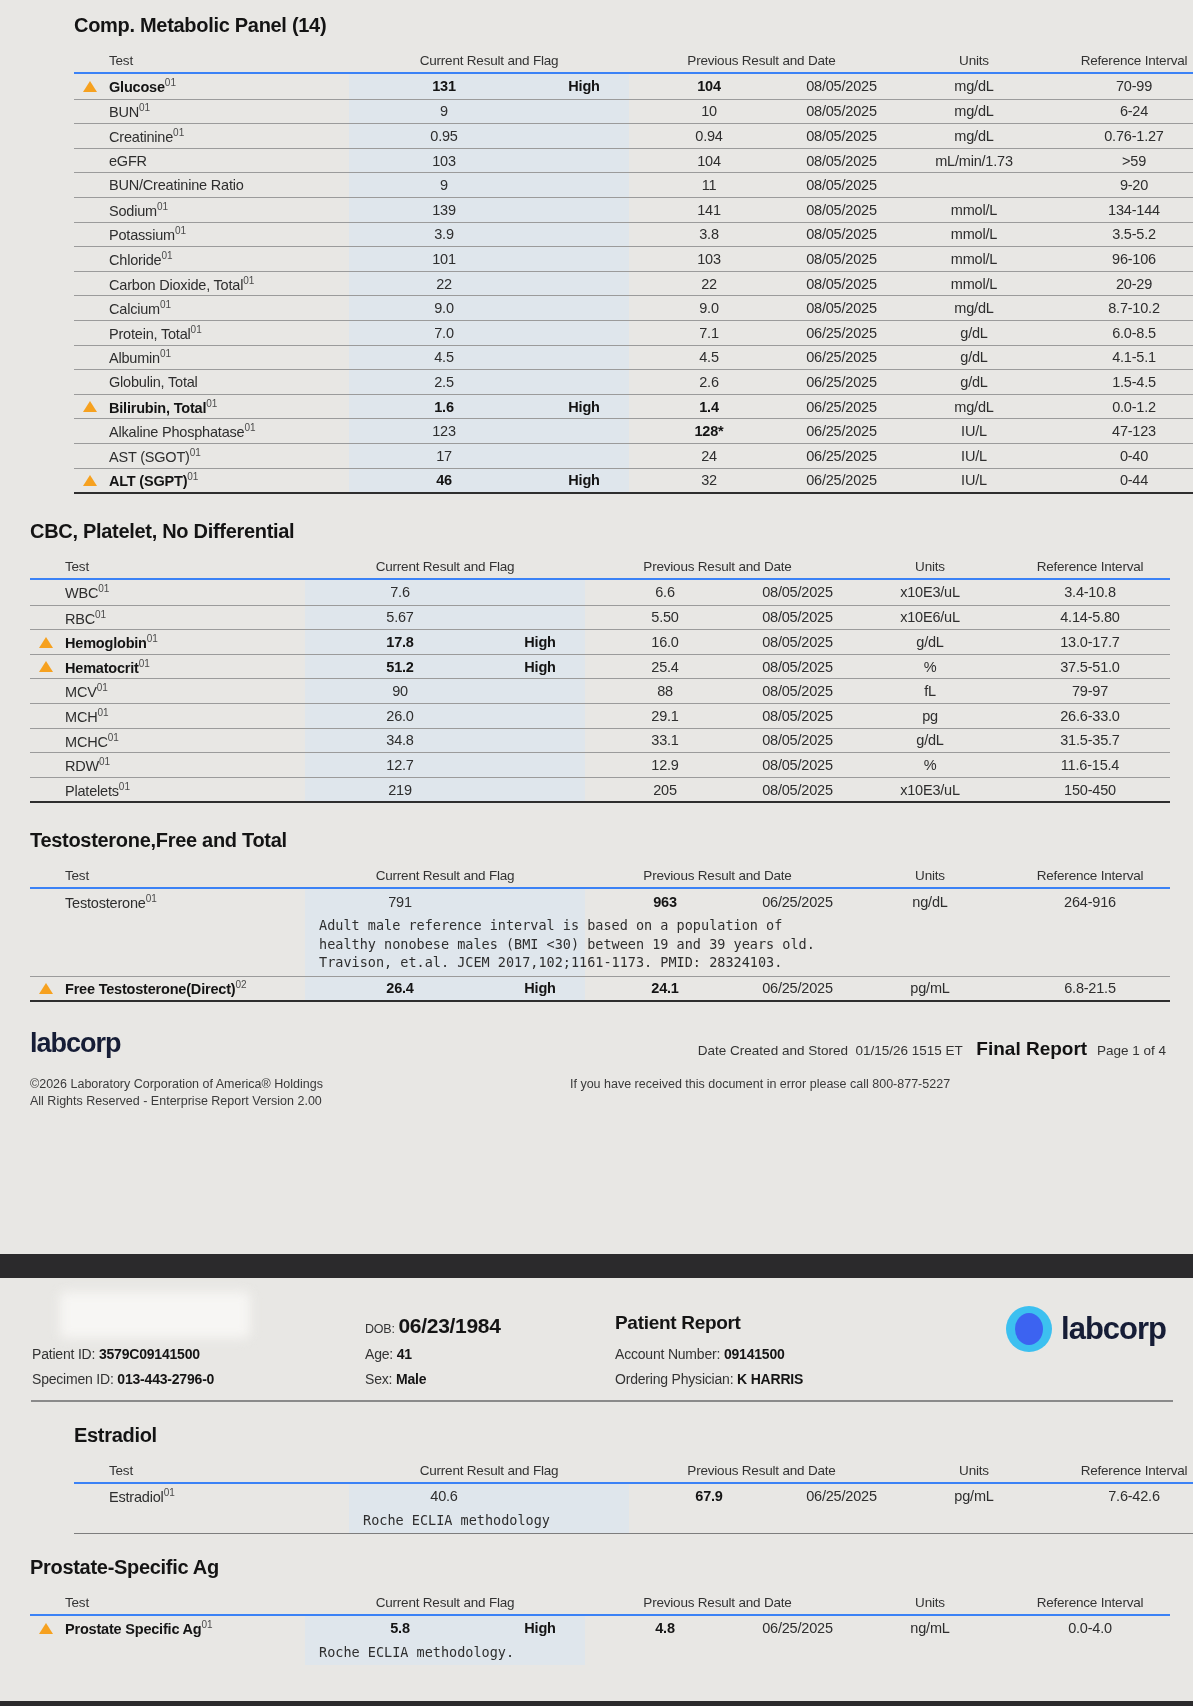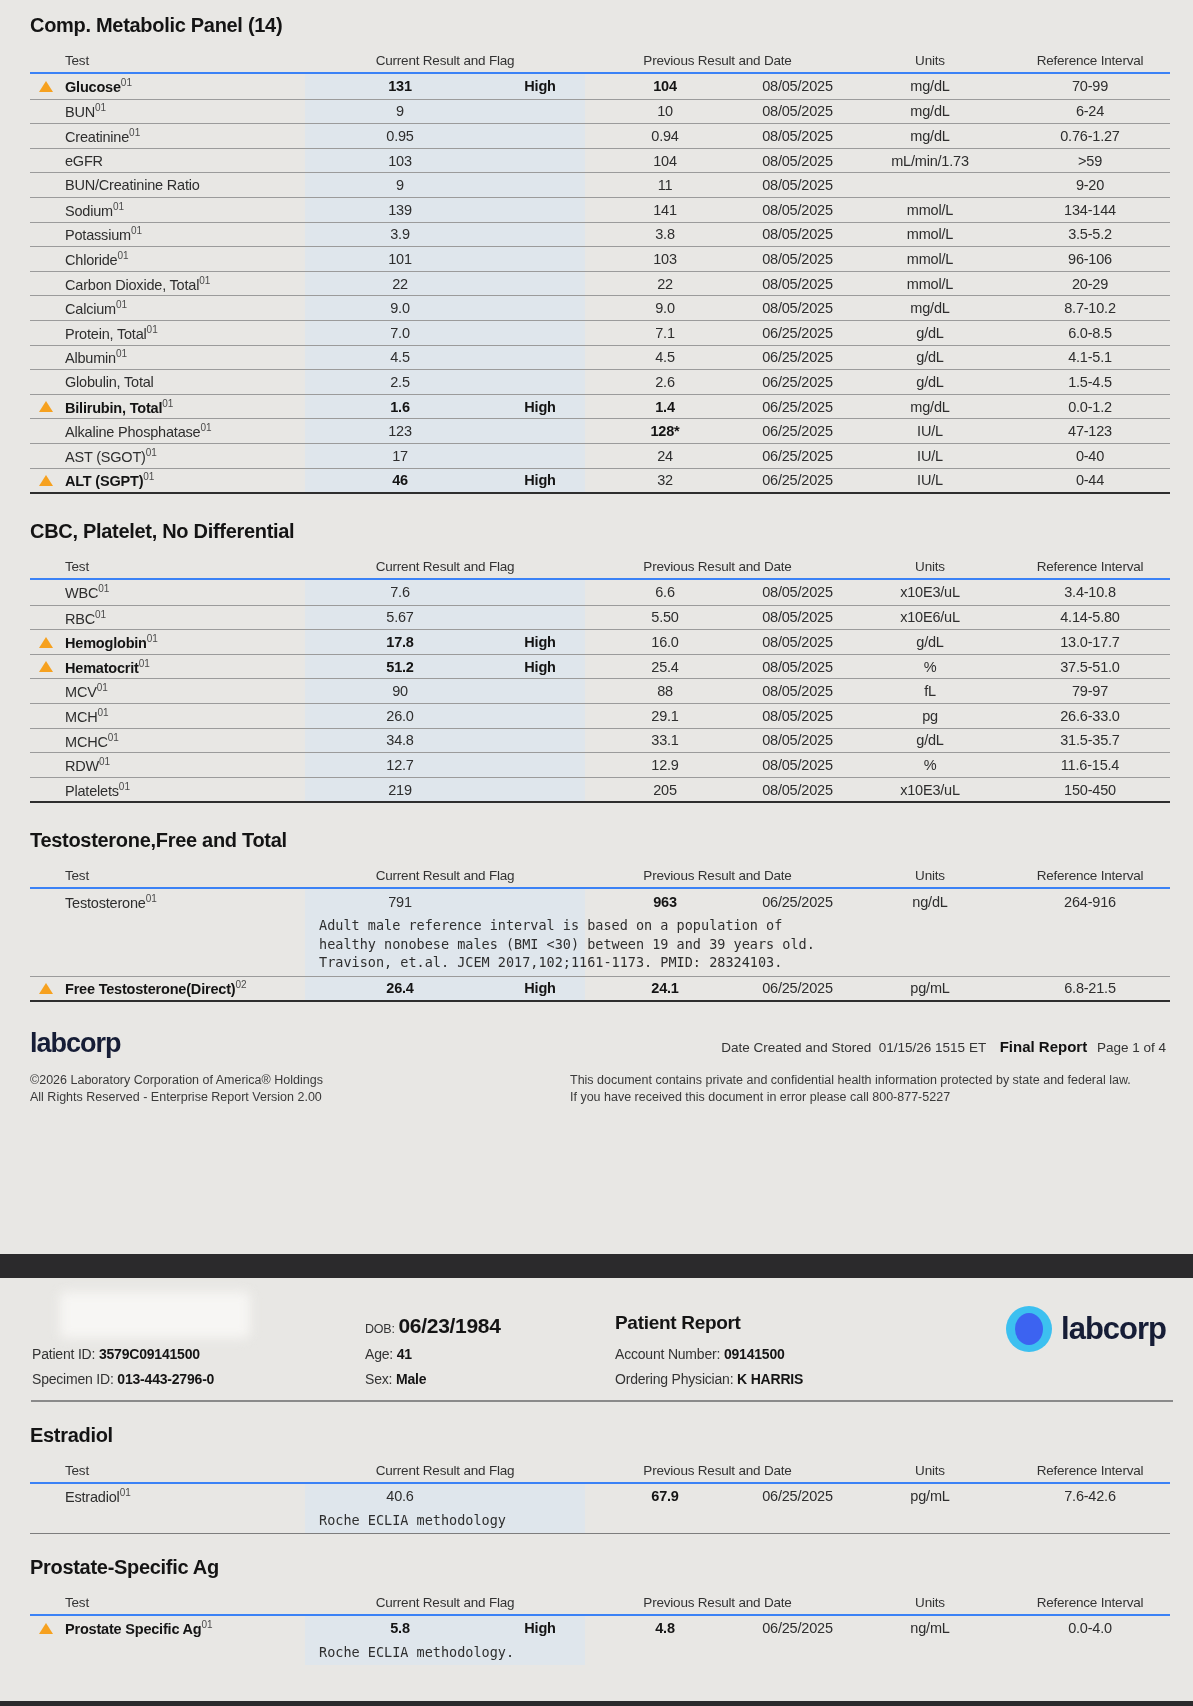--- a/index.html
+++ b/index.html
@@ -53,26 +53,26 @@
   .c-ref { grid-column: 8; text-align: center; }
   .bold { font-weight: 700; color: #141414; }
 
   .lab-note-row { padding: 2px 0 4px 0; }
   .lab-note { grid-column: 3 / 9; padding-left: 14px;
     font-family: "DejaVu Sans Mono", "Liberation Mono", monospace;
     font-size: 13.5px; line-height: 18.5px; color: #2e2e2e; white-space: pre; }
 
   .footnote { margin: 8px 23px 0 30px; font-size: 13px; color: #333; letter-spacing: -0.2px; }
   .panel { margin-top: 24px; }
-  .panel:first-child { margin-top: 0; }
+  .panel:first-child { margin-top: 0; padding-left: 44px; }
 
   .footer1 { margin: 28px 27px 0 30px; display: flex; justify-content: space-between; align-items: flex-start; }
   .brand-word { font-size: 27px; font-weight: 700; color: #161d36; letter-spacing: -1px; line-height: 26px; }
   .created-line { font-size: 13.5px; color: #333; padding-top: 8px; }
-  .created-line .rpt { font-weight: 700; color: #111; font-size: 15px; margin: 0 6px 0 10px; }
+  .created-line .rpt { font-weight: 700; color: #111; font-size: 19px; margin: 0 6px 0 10px; }
   .footer2 { margin: 16px 27px 0 30px; display: flex; justify-content: space-between; align-items: flex-start; }
   .copyright { font-size: 12.5px; line-height: 17px; color: #3a3a3a; }
   .confidential { font-size: 12.5px; line-height: 17px; color: #3a3a3a; width: 596px; }
 
   
   .p2-header { position: relative; height: 122px; }
   .name-blur { position: absolute; left: 60px; top: 14px; width: 190px; height: 46px;
     background: rgba(248,247,244,0.95); filter: blur(6px); border-radius: 5px; }
   .kv { position: absolute; font-size: 14px; color: #333; letter-spacing: -0.2px; }
   .kv b { color: #141414; }
@@ -430,21 +430,20 @@
       <span class="rpt">Final Report</span>
       <span>Page 1 of 4</span>
     </div>
   </div>
   <div class="footer2">
     <div class="copyright">
       <div>©2026 Laboratory Corporation of America® Holdings</div>
       <div>All Rights Reserved - Enterprise Report Version 2.00</div>
     </div>
     <div class="confidential">
-      <div>This document contains private and confidential health information protected by state and federal law.</div>
       <div>If you have received this document in error please call 800-877-5227</div>
     </div>
   </div>
 </div>
 
 <div class="divider-bar"></div>
 
 <div class="page2">
   <div class="p2-header">
     <div class="name-blur"></div>

